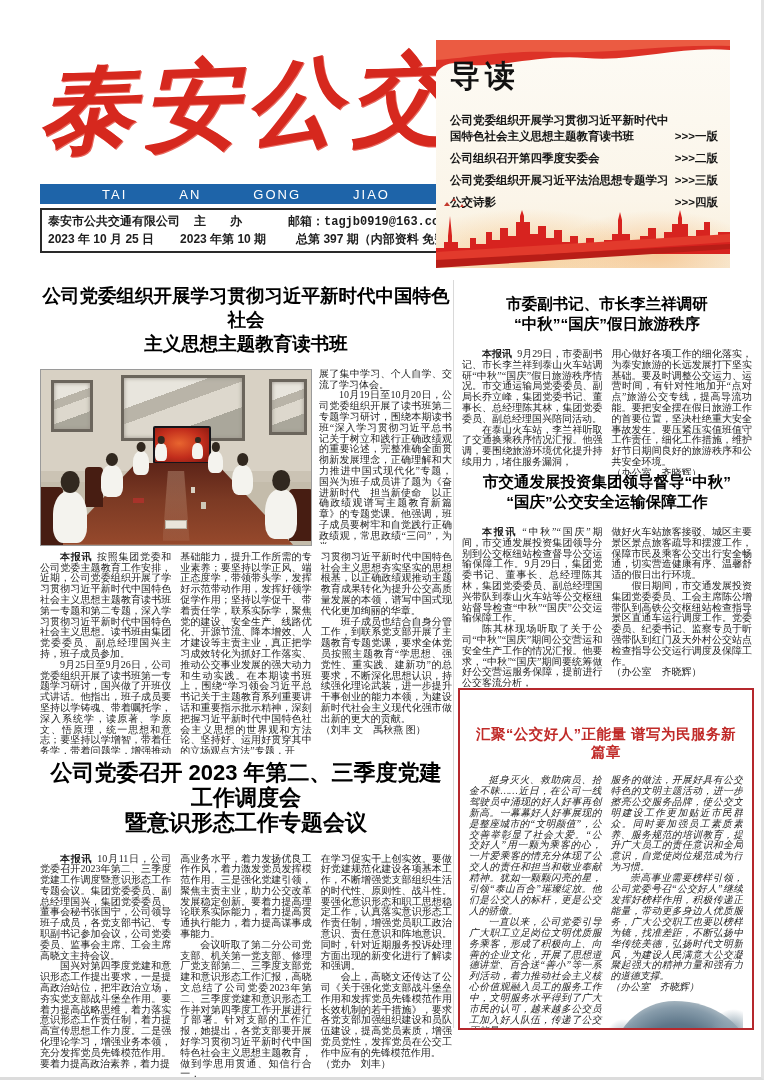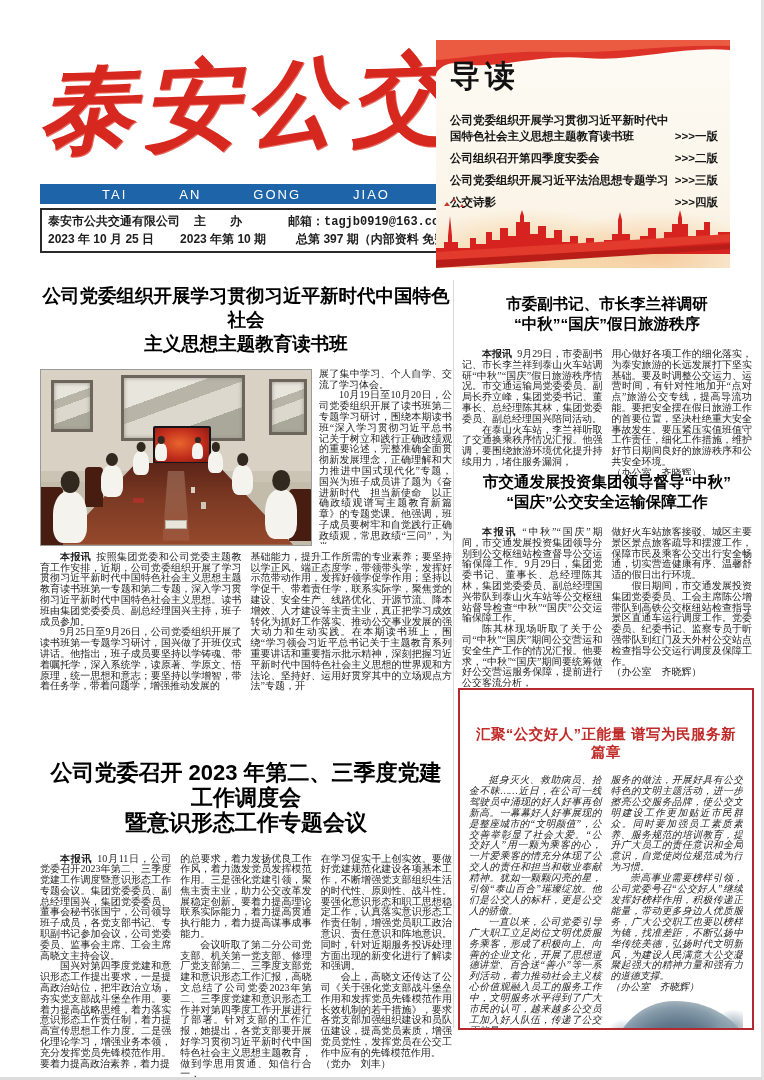--- a/index.html
+++ b/index.html
@@ -197,35 +197,40 @@
       </div>
     </div>
     <div class="cols jtext">
       <div class="col">
         <p class="indent"><b class="lead">本报讯</b><span>按照集团党委和公司党委主题教育工作安排，近期，公司党委组织开展了学习贯彻习近平新时代中国特色社会主义思想主题教育读书班第一专题和第二专题，深入学习贯彻习近平新时代中国特色社会主义思想。读书班由集团党委委员、副总经理国兴主持，班子成员参加。</span></p>
         <p class="indent">9月25日至9月26日，公司党委组织开展了读书班第一专题学习研讨，国兴做了开班仪式讲话。他指出，班子成员要坚持以学铸魂、带着嘱托学，深入系统学，读原著、学原文、悟原理，统一思想和意志；要坚持以学增智，带着任务学，带着问题学，增强推动发展的</p>
       </div>
       <div class="col">
         <p>基础能力，提升工作所需的专业素养；要坚持以学正风、端正态度学，带领带头学，发挥好示范带动作用，发挥好领学促学作用；坚持以学促干、带着责任学，联系实际学，聚焦党的建设、安全生产、线路优化、开源节流、降本增效、人才建设等主责主业，真正把学习成效转化为抓好工作落实、推动公交事业发展的强大动力和生动实践。在本期读书班上，围绕“学习领会习近平总书记关于主题教育系列重要讲话和重要指示批示精神，深刻把握习近平新时代中国特色社会主义思想的世界观和方法论、坚持好、运用好贯穿其中的立场观点方法”专题，开</p>
       </div>
+      <div class="col">
+        <p>习贯彻习近平新时代中国特色社会主义思想夯实坚实的思想根基，以正确政绩观推动主题教育成果转化为提升公交高质量发展的本领，谱写中国式现代化更加绚丽的华章。</p>
+        <p class="indent">班子成员也结合自身分管工作，到联系党支部开展了主题教育专题党课，要求全体党员按照主题教育“学思想、强党性、重实践、建新功”的总要求，不断深化思想认识，持续强化理论武装，进一步提升干事创业的能力本领，为建设新时代社会主义现代化强市做出新的更大的贡献。</p>
+        <p class="sig">（刘丰 文　禹秋燕 图）</p>
+      </div>
     </div>
   </section>
 
   <section class="article-bottom">
     <h2 class="headline">
       <span>公司党委召开 2023 年第二、三季度党建工作调度会</span><br>
       <span>暨意识形态工作专题会议</span>
     </h2>
     <div class="cols jtext">
       <div class="col">
         <p class="indent"><b class="lead">本报讯</b><span>10月11日，公司党委召开2023年第二、三季度党建工作调度暨意识形态工作专题会议。集团党委委员、副总经理国兴，集团党委委员、董事会秘书张国宁，公司领导班子成员，各党支部书记、专职副书记参加会议，公司党委委员、监事会主席、工会主席高晓文主持会议。</span></p>
         <p class="indent">国兴对第四季度党建和意识形态工作提出要求，一是提高政治站位，把牢政治立场，夯实党支部战斗堡垒作用。要着力提高战略思维，着力落实意识形态工作责任制，着力提高宣传思想工作力度。二是强化理论学习，增强业务本领，充分发挥党员先锋模范作用。要着力提高政治素养，着力提</p>
       </div>
       <div class="col">
-        <p>的总要求，着力发扬优良工作作风，着力激发党员发挥模范作用。三是强化党建引领，聚焦主责主业，助力公交改革发展稳定创新。要着力提高理论联系实际能力，着力提高贯通执行能力，着力提高谋事成事能力。</p>
+        <p>高业务水平，着力发扬优良工作作风，着力激发党员发挥模范作用。三是强化党建引领，聚焦主责主业，助力公交改革发展稳定创新。要着力提高理论联系实际能力，着力提高贯通执行能力，着力提高谋事成事能力。</p>
         <p class="indent">会议听取了第二分公司党支部、机关第一党支部、修理厂党支部第二、三季度支部党建和意识形态工作汇报，高晓文总结了公司党委2023年第二、三季度党建和意识形态工作并对第四季度工作开展进行了部署。针对支部的工作汇报，她提出，各党支部要开展好学习贯彻习近平新时代中国特色社会主义思想主题教育，做到学思用贯通、知信行合一，</p>
       </div>
       <div class="col">
         <p>在学习促实干上创实效。要做好党建规范化建设各项基本工作，不断增强党支部组织生活的时代性、原则性、战斗性。要强化意识形态和职工思想稳定工作，认真落实意识形态工作责任制，增强党员职工政治意识、责任意识和阵地意识。同时，针对近期服务投诉处理方面出现的新变化进行了解读和强调。</p>
         <p class="indent">会上，高晓文还传达了公司《关于强化党支部战斗堡垒作用和发挥党员先锋模范作用长效机制的若干措施》，要求各党支部加强组织建设和员队伍建设，提高党员素质，增强党员党性，发挥党员在公交工作中应有的先锋模范作用。</p>
         <p class="sig">（党办　刘丰）</p>
       </div>
     </div>
   </section>
 

